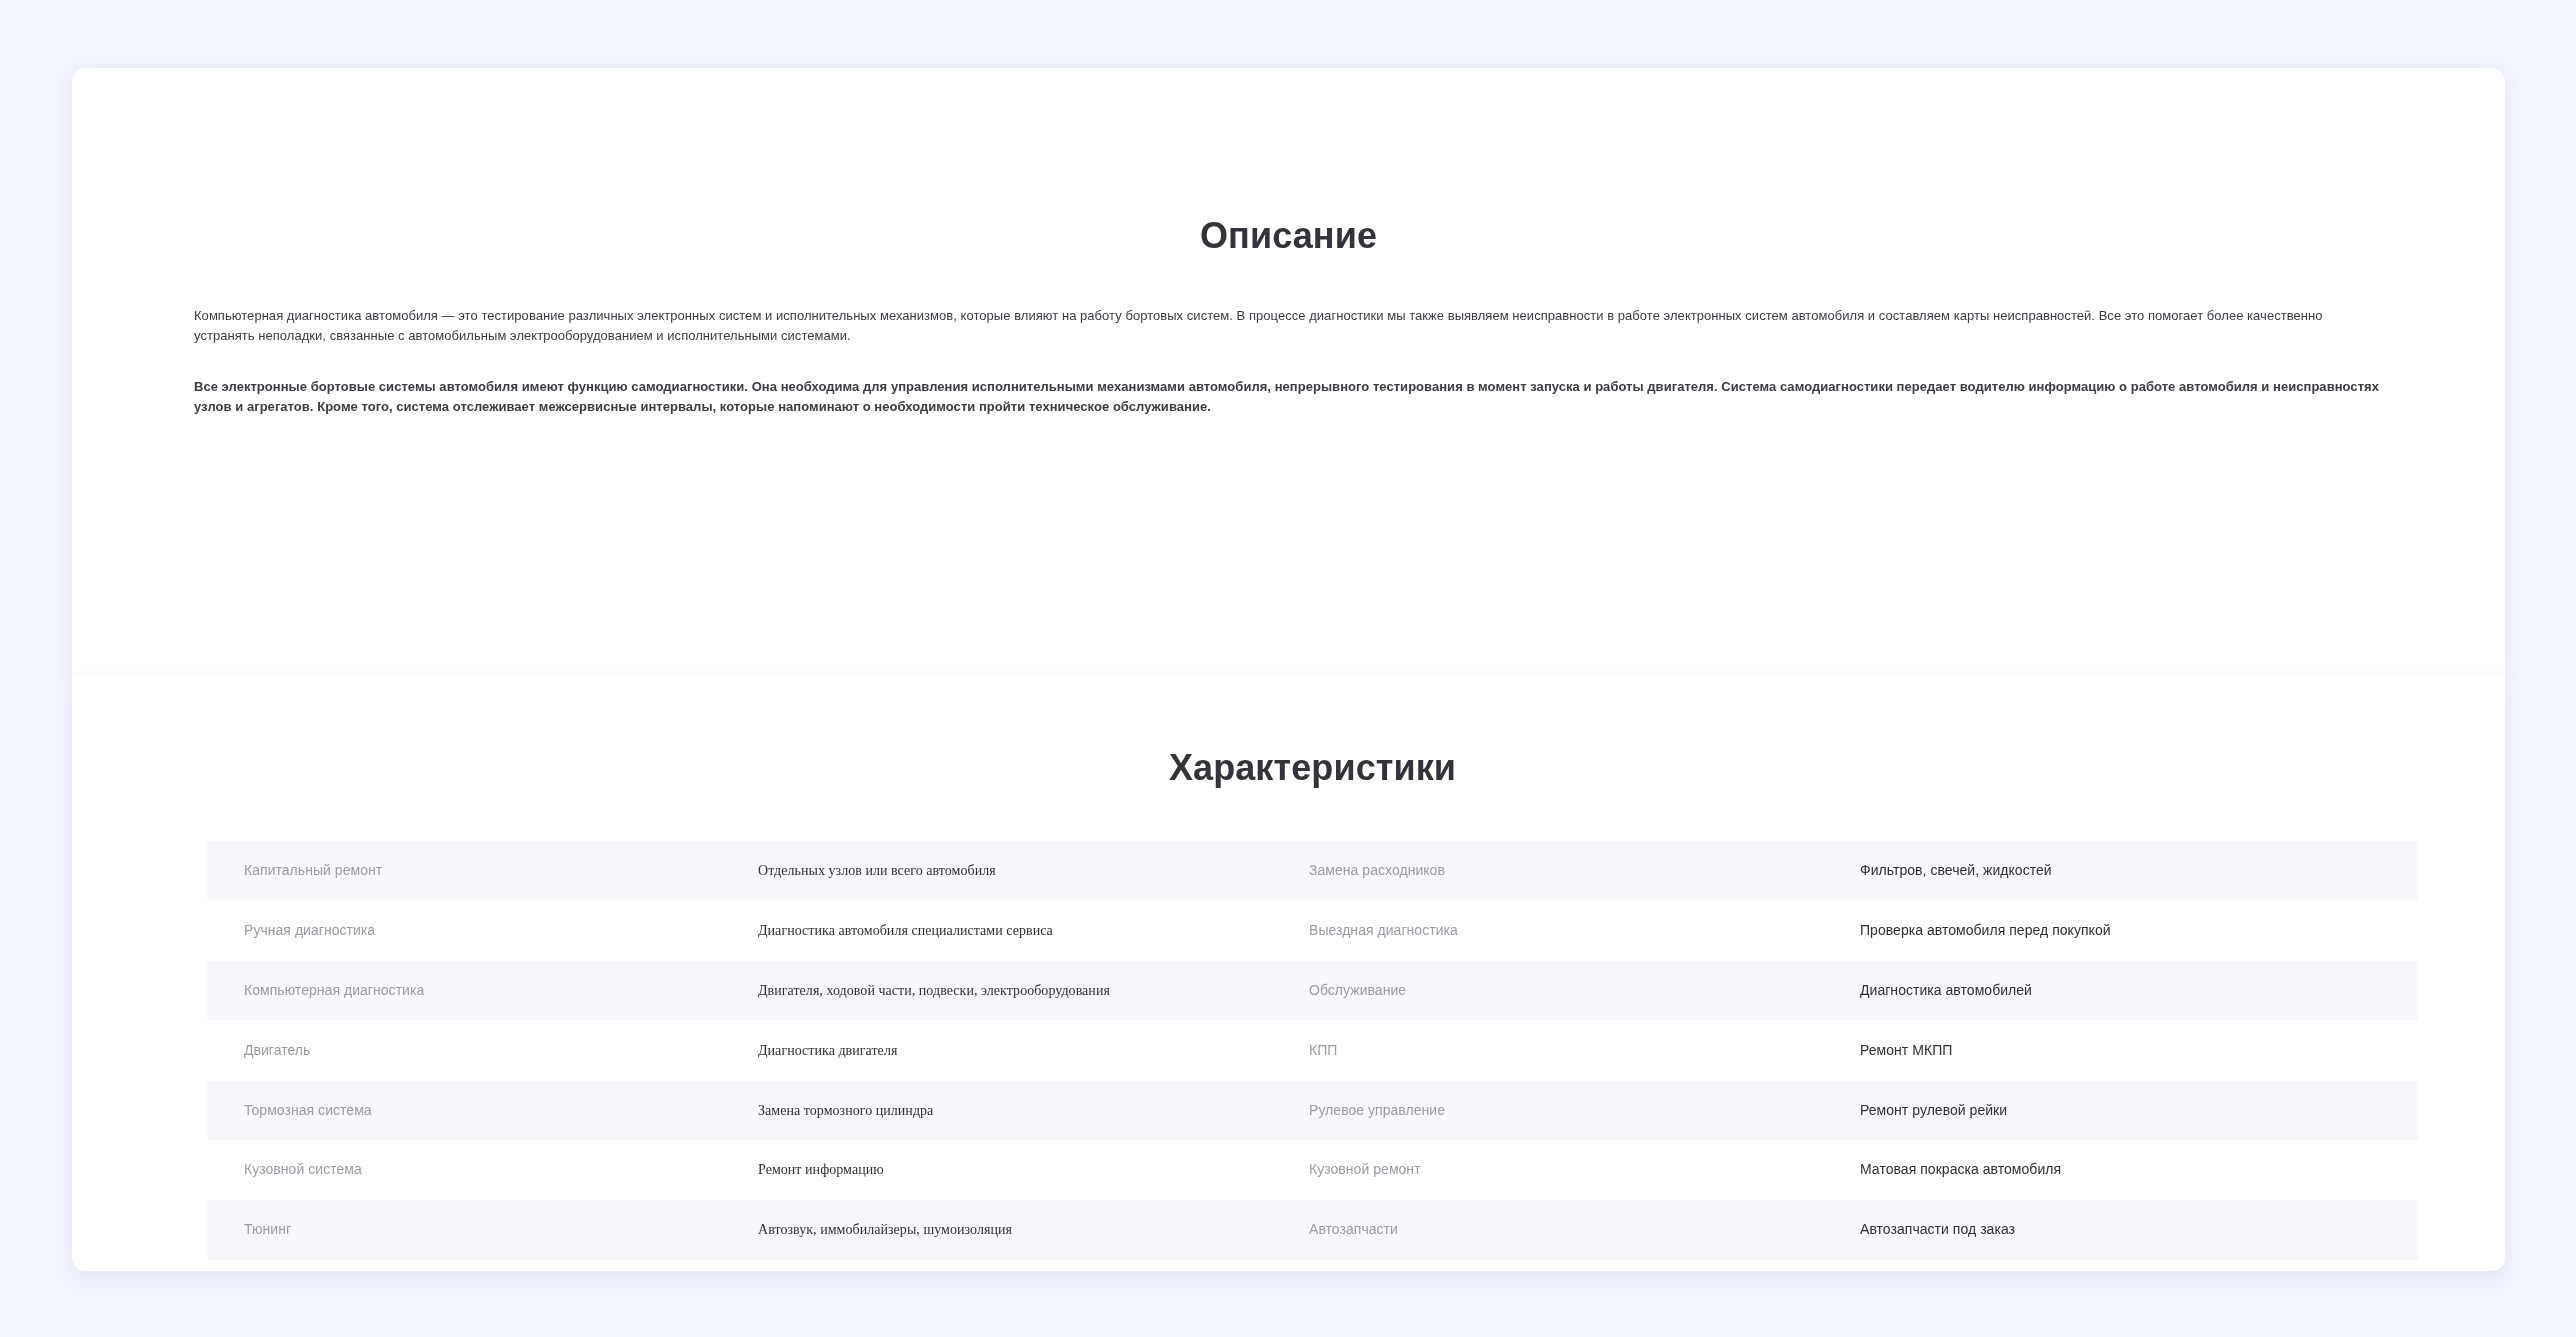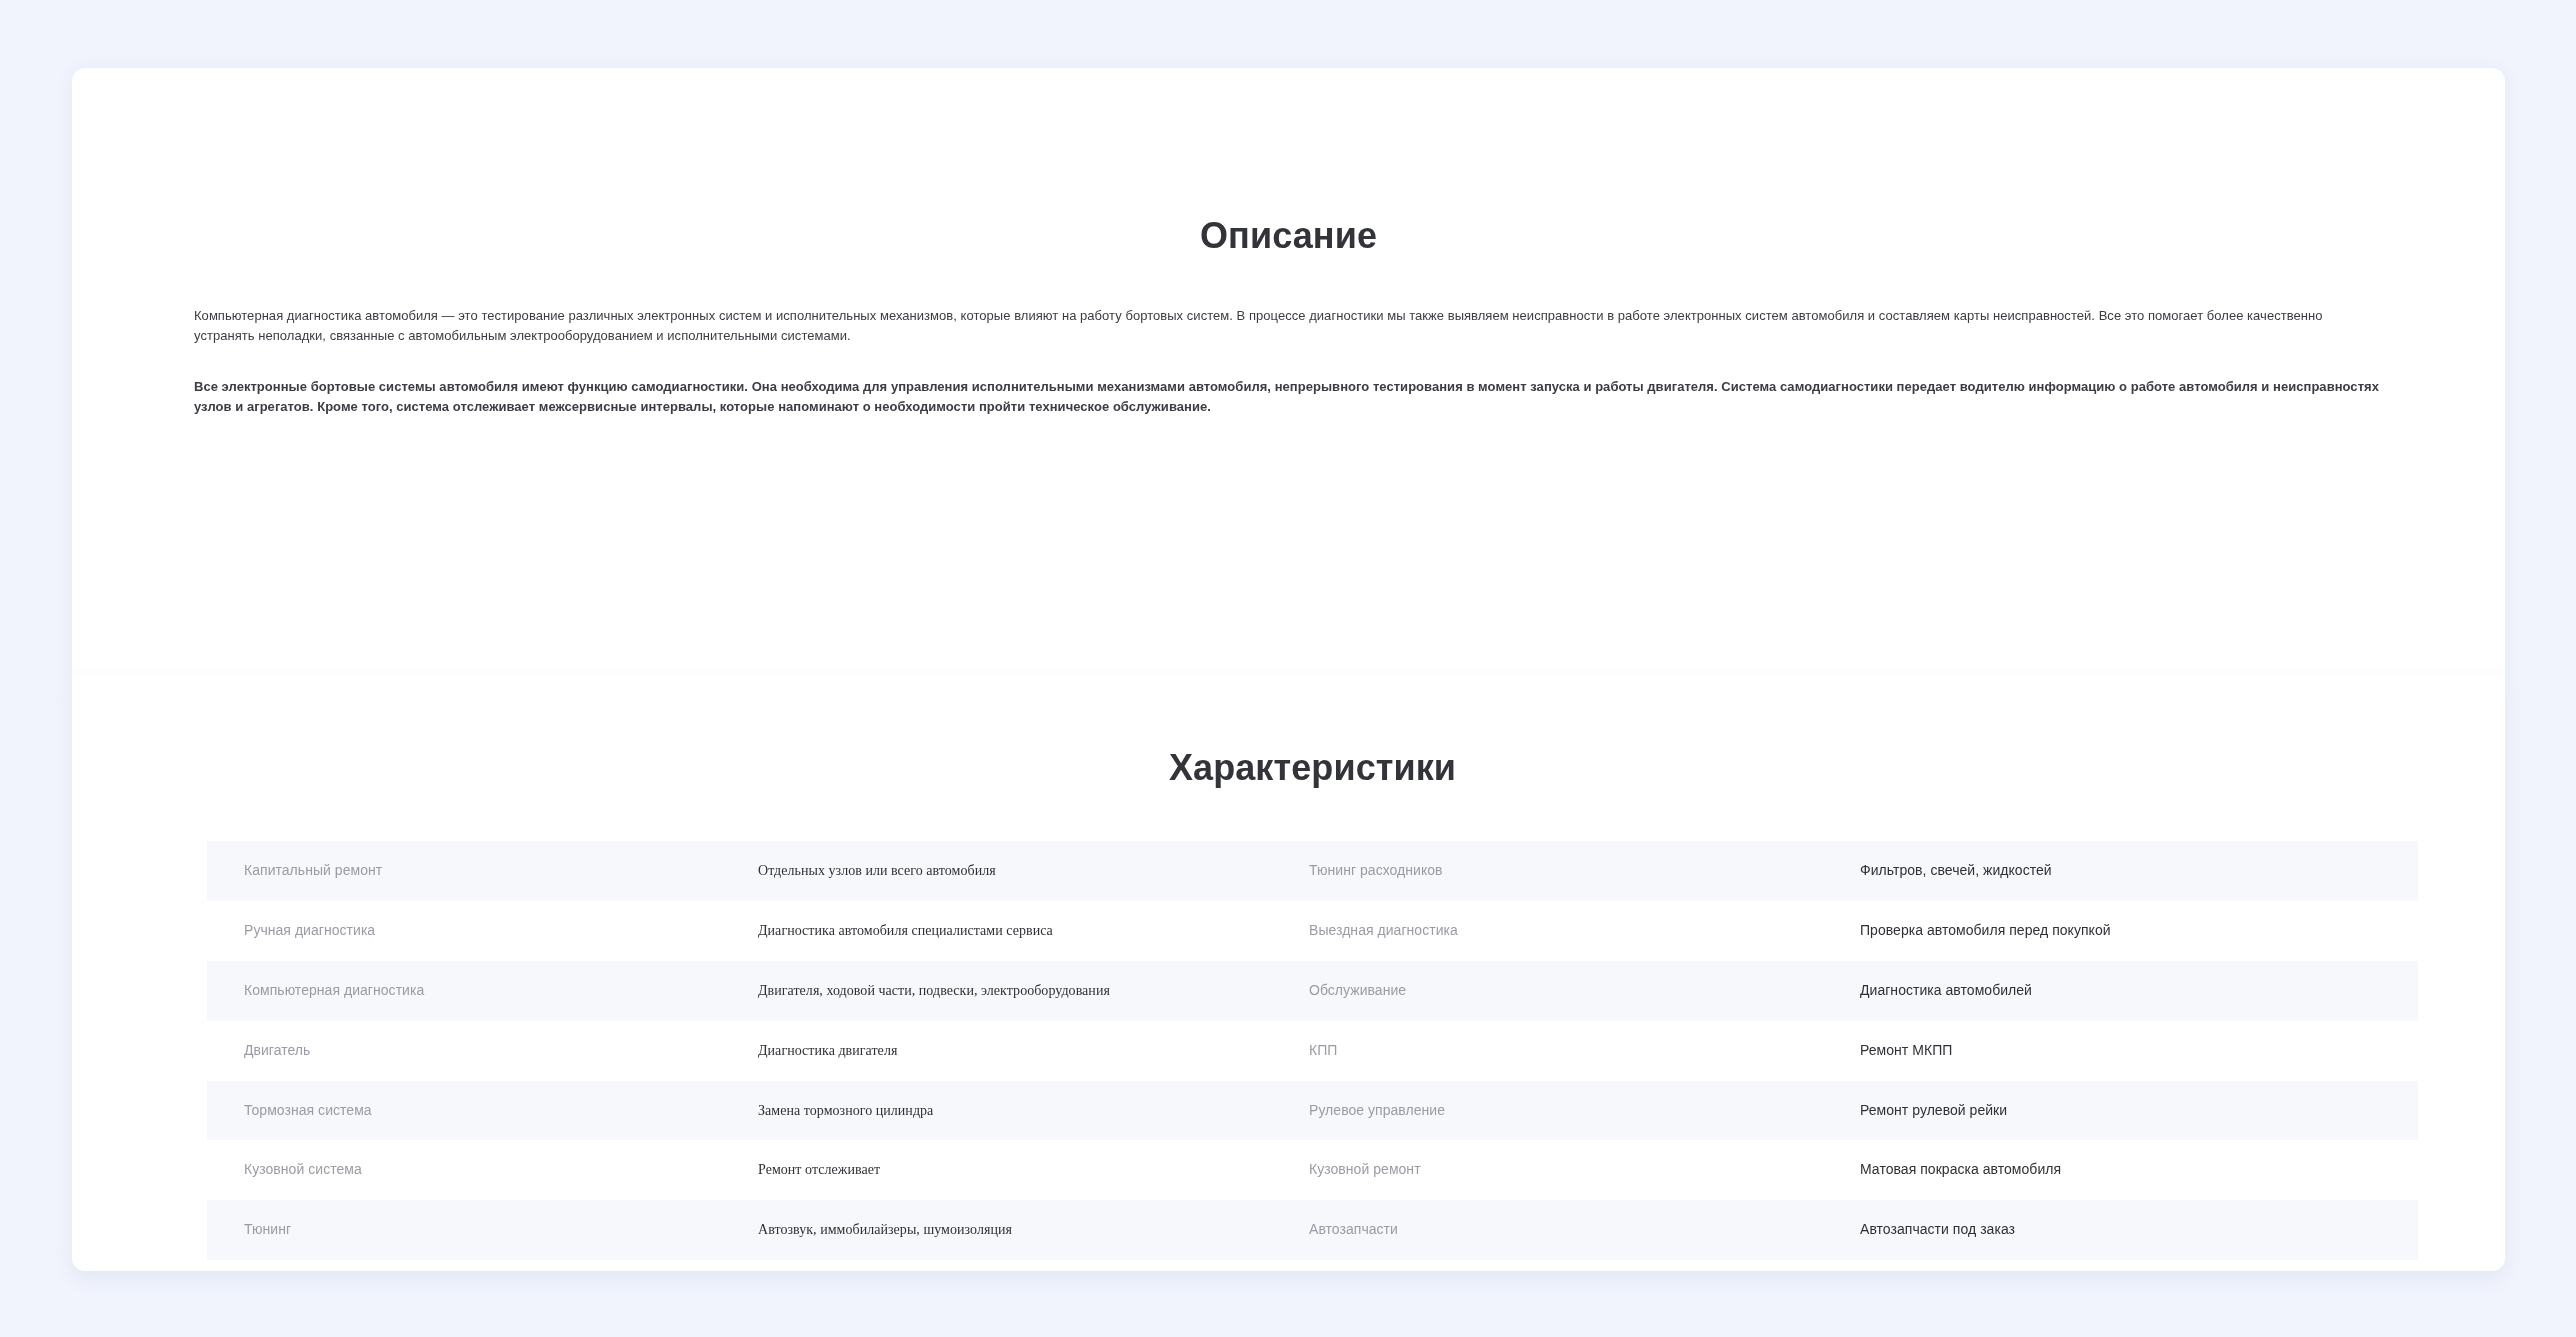--- a/index.html
+++ b/index.html
@@ -127,21 +127,21 @@
 
     <section class="card card--bottom">
       <h2 class="section-title">Характеристики</h2>
 
       <table class="spec-table">
         <tbody>
 
           <tr class="spec-row spec-row--odd">
             <td class="spec-cell spec-cell--label col-l1">Капитальный ремонт</td>
             <td class="spec-cell spec-cell--value col-v1">Отдельных узлов или всего автомобиля</td>
-            <td class="spec-cell spec-cell--label col-l2">Тюнинг расходников</td>
+            <td class="spec-cell spec-cell--label col-l2">Замена расходников</td>
             <td class="spec-cell spec-cell--value col-v2">Фильтров, свечей, жидкостей</td>
           </tr>
 
           <tr class="spec-row spec-row--even">
             <td class="spec-cell spec-cell--label col-l1">Ручная диагностика</td>
             <td class="spec-cell spec-cell--value col-v1">Диагностика автомобиля специалистами сервиса</td>
             <td class="spec-cell spec-cell--label col-l2">Выездная диагностика</td>
             <td class="spec-cell spec-cell--value col-v2">Проверка автомобиля перед покупкой</td>
           </tr>
 
@@ -161,21 +161,21 @@
 
           <tr class="spec-row spec-row--odd">
             <td class="spec-cell spec-cell--label col-l1">Тормозная система</td>
             <td class="spec-cell spec-cell--value col-v1">Замена тормозного цилиндра</td>
             <td class="spec-cell spec-cell--label col-l2">Рулевое управление</td>
             <td class="spec-cell spec-cell--value col-v2">Ремонт рулевой рейки</td>
           </tr>
 
           <tr class="spec-row spec-row--even">
             <td class="spec-cell spec-cell--label col-l1">Кузовной система</td>
-            <td class="spec-cell spec-cell--value col-v1">Ремонт отслеживает</td>
+            <td class="spec-cell spec-cell--value col-v1">Ремонт информацию</td>
             <td class="spec-cell spec-cell--label col-l2">Кузовной ремонт</td>
             <td class="spec-cell spec-cell--value col-v2">Матовая покраска автомобиля</td>
           </tr>
 
           <tr class="spec-row spec-row--odd">
             <td class="spec-cell spec-cell--label col-l1">Тюнинг</td>
             <td class="spec-cell spec-cell--value col-v1">Автозвук, иммобилайзеры, шумоизоляция</td>
             <td class="spec-cell spec-cell--label col-l2">Автозапчасти</td>
             <td class="spec-cell spec-cell--value col-v2">Автозапчасти под заказ</td>
           </tr>

